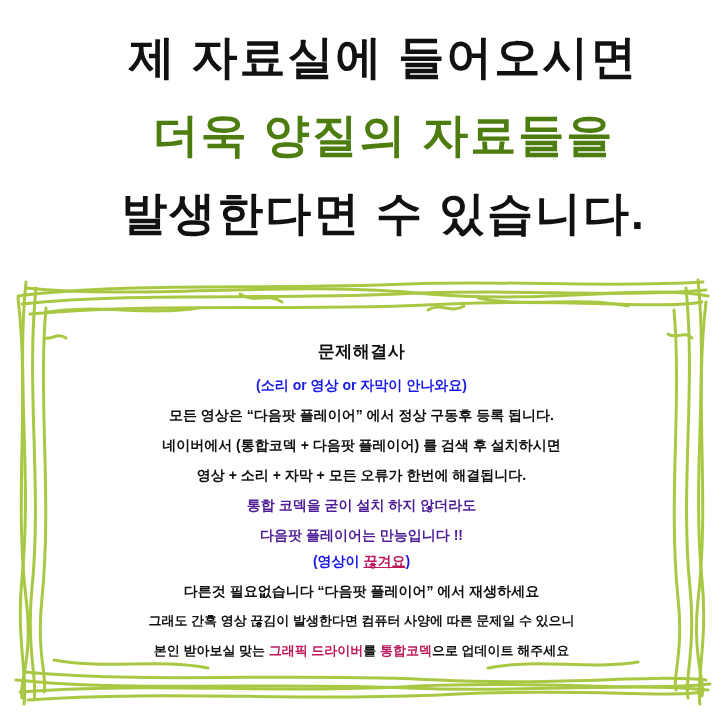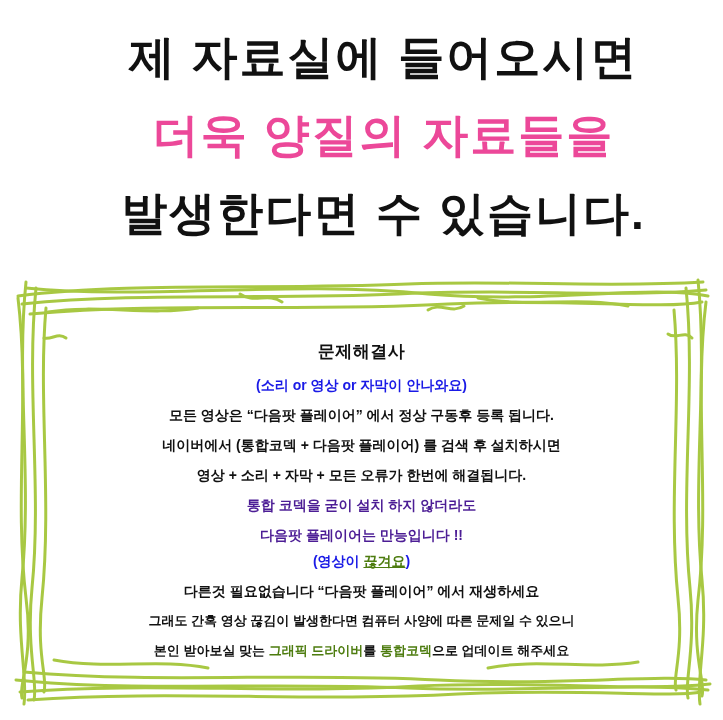--- a/index.html
+++ b/index.html
@@ -31,21 +31,21 @@
   .headline-line {
     font-family: "Liberation Sans", sans-serif;
     font-size: 46px;
     line-height: 78px;
     font-weight: 700;
     letter-spacing: 2px;
     white-space: nowrap;
     padding-left: 44px;
   }
   .headline-line.l1 { color: #111111; }
-  .headline-line.l2 { color: #ec4899; }
+  .headline-line.l2 { color: #4d7c0f; }
   .headline-line.l3 { color: #111111; }
 
   
   .frame-wrap {
     position: absolute;
     left: 8px;
     top: 268px;
     width: 707px;
     height: 444px;
   }
@@ -91,21 +91,21 @@
   .line {
     font-size: 14px;
     line-height: 30px;
     color: #111111;
     font-weight: 700;
     white-space: nowrap;
   }
   .line.blue { color: #1a1ae6; }
   .line.red  { color: #4c1d95; }
   .line.small { font-size: 13px; }
-  .mixed .red { color: #4d7c0f; }
+  .mixed .red { color: #be185d; }
   .underline { text-decoration: underline; }
 </style>
 </head>
 <body>
 
 <div class="page">
 
   <div class="headline">
     <div class="headline-line l1">제 자료실에 들어오시면</div>
     <div class="headline-line l2">더욱 양질의 자료들을</div>

